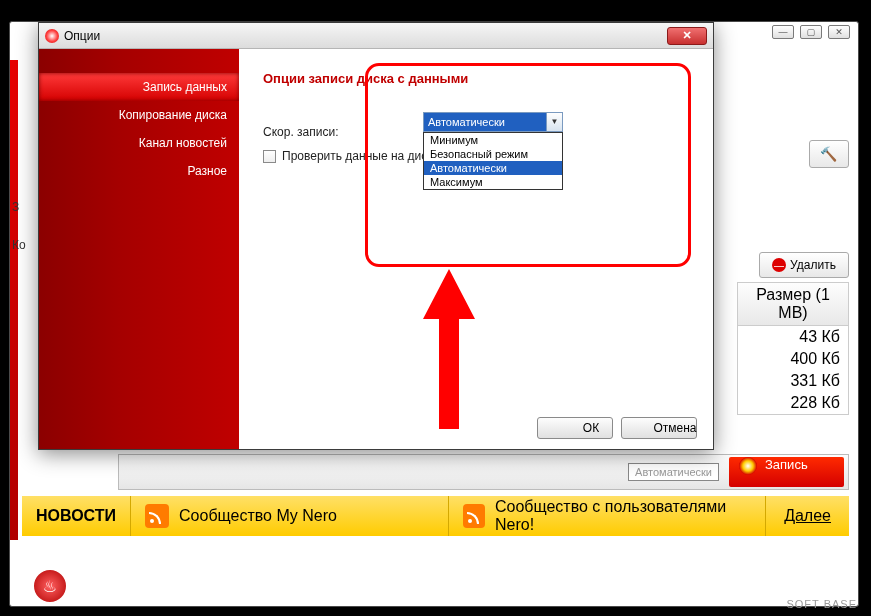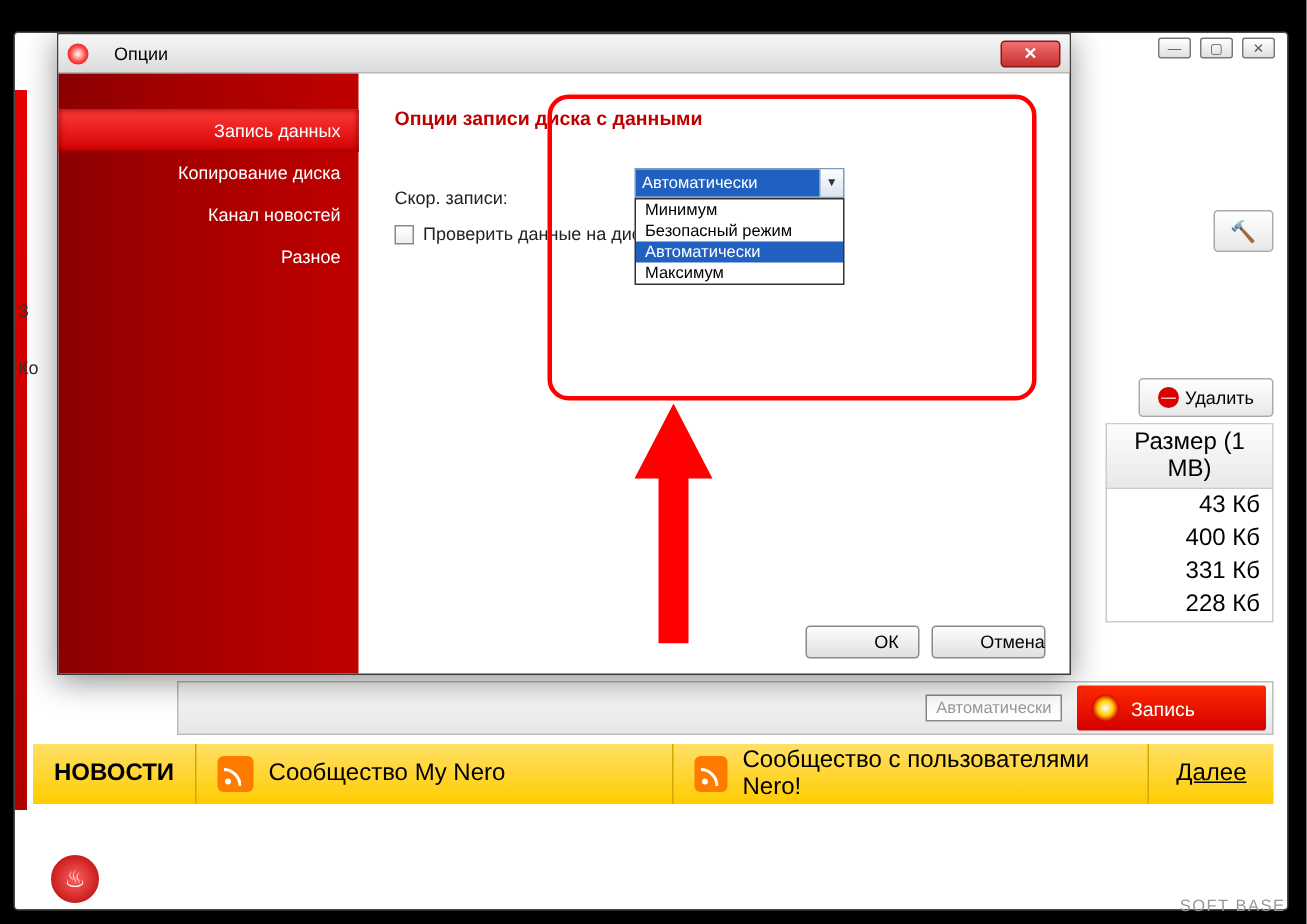--- a/index.html
+++ b/index.html
@@ -15,42 +15,42 @@
   .tool-btn { position: absolute; right: 22px; top: 140px; width: 40px; height: 28px; background: linear-gradient(#fff,#e8e8e8); border: 1px solid #aaa; border-radius: 3px; display: flex; align-items: center; justify-content: center; font-size: 14px; }
   .delete-btn { position: absolute; right: 22px; top: 252px; width: 90px; height: 26px; background: linear-gradient(#fff,#e8e8e8); border: 1px solid #aaa; border-radius: 3px; display: flex; align-items: center; justify-content: center; font-size: 12px; gap: 4px; }
   .delete-btn .ico { width: 14px; height: 14px; border-radius: 50%; background: #d00; color: #fff; font-size: 10px; display: flex; align-items: center; justify-content: center; }
   .size-table { position: absolute; right: 22px; top: 282px; width: 112px; border: 1px solid #ccc; font-size: 16px; }
   .size-header { background: linear-gradient(#fdfdfd,#e8e8e8); border-bottom: 1px solid #ccc; padding: 3px 6px; text-align: center; }
   .size-cell { padding: 2px 8px; text-align: right; }
 
   
   .burn-bar { position: absolute; left: 118px; right: 22px; top: 454px; height: 36px; background: linear-gradient(#fdfdfd,#e6e6e6); border: 1px solid #bbb; display: flex; align-items: center; justify-content: flex-end; padding: 0 4px; gap: 10px; }
   .auto-box { border: 1px solid #888; padding: 2px 6px; font-size: 11px; background: #fff; color: #999; }
-  .burn-btn { width: 126px; height: 30px; background: linear-gradient(#ff2a00,#d40000); color: #fff; display: flex; align-items: center; gap: 8px; padding: 0 10px; font-size: 13px; border-radius: 2px; }
+  .burn-btn { width: 115px; height: 30px; background: linear-gradient(#ff2a00,#d40000); color: #fff; display: flex; align-items: flex-start; gap: 8px; padding: 0 10px; font-size: 13px; border-radius: 2px; }
   .burn-ico { width: 18px; height: 18px; border-radius: 50%; background: radial-gradient(circle,#fff,#ffcc00 40%,#d40000 70%); }
 
   
   .news-bar { position: absolute; left: 22px; right: 22px; top: 496px; height: 40px; background: linear-gradient(#ffe066,#ffcc00); display: flex; align-items: center; font-size: 16px; }
   .news-label { font-weight: bold; padding: 0 14px; }
   .news-sep { width: 1px; height: 100%; background: #d4a800; }
   .news-item { display: flex; align-items: center; gap: 10px; padding: 0 14px; flex: 1; }
   .rss-ico { width: 24px; height: 24px; background: #ff7b00; border-radius: 4px; position: relative; }
   .rss-ico::before { content: ""; position: absolute; left: 5px; bottom: 5px; width: 4px; height: 4px; background: #fff; border-radius: 50%; }
   .rss-ico::after { content: ""; position: absolute; left: 4px; bottom: 4px; width: 10px; height: 10px; border: 2px solid #fff; border-left: none; border-bottom: none; border-radius: 0 12px 0 0; }
   .news-more { padding: 0 18px; text-decoration: underline; }
 
   
   .round-ico { position: absolute; left: 32px; top: 568px; width: 36px; height: 36px; border-radius: 50%; background: radial-gradient(circle,#ff6060,#b00000); border: 2px solid #fff; display: flex; align-items: center; justify-content: center; color: #fff; font-size: 16px; }
 
   
   .watermark { position: absolute; right: 14px; bottom: 6px; font-size: 11px; color: #999; letter-spacing: 1px; }
 
   
   .dialog { position: absolute; left: 38px; top: 22px; width: 676px; height: 428px; background: #fff; border: 1px solid #3b3b3b; box-shadow: 0 4px 20px rgba(0,0,0,0.45); }
-  .dlg-titlebar { height: 26px; background: linear-gradient(#f6f6f6,#dcdcdc); border-bottom: 1px solid #b5b5b5; display: flex; align-items: center; padding: 0 6px; font-size: 12px; gap: 17px; }
+  .dlg-titlebar { height: 26px; background: linear-gradient(#f6f6f6,#dcdcdc); border-bottom: 1px solid #b5b5b5; display: flex; align-items: center; padding: 0 6px; font-size: 12px; gap: 5px; }
   .dlg-ico { width: 14px; height: 14px; border-radius: 50%; background: radial-gradient(circle,#fff,#ff4040 55%,#c00); }
   .dlg-title { flex: 1; }
   .dlg-close { width: 40px; height: 18px; background: linear-gradient(#f07070,#c83030); border: 1px solid #8a1a1a; border-radius: 3px; color: #fff; display: flex; align-items: center; justify-content: center; font-size: 11px; font-weight: bold; }
   .dlg-body { position: absolute; top: 26px; left: 0; right: 0; bottom: 0; display: flex; }
 
   
   .dlg-nav { width: 200px; background: linear-gradient(90deg,#8b0000 0%, #a50000 40%, #c00000 100%); padding-top: 24px; }
   .nav-item { color: #fff; font-size: 12px; padding: 7px 12px 7px 24px; cursor: pointer; text-align: right; }
   .nav-item.active { background: linear-gradient(#ff3a3a,#d40000); box-shadow: inset 0 0 4px #7a0000; }
 

